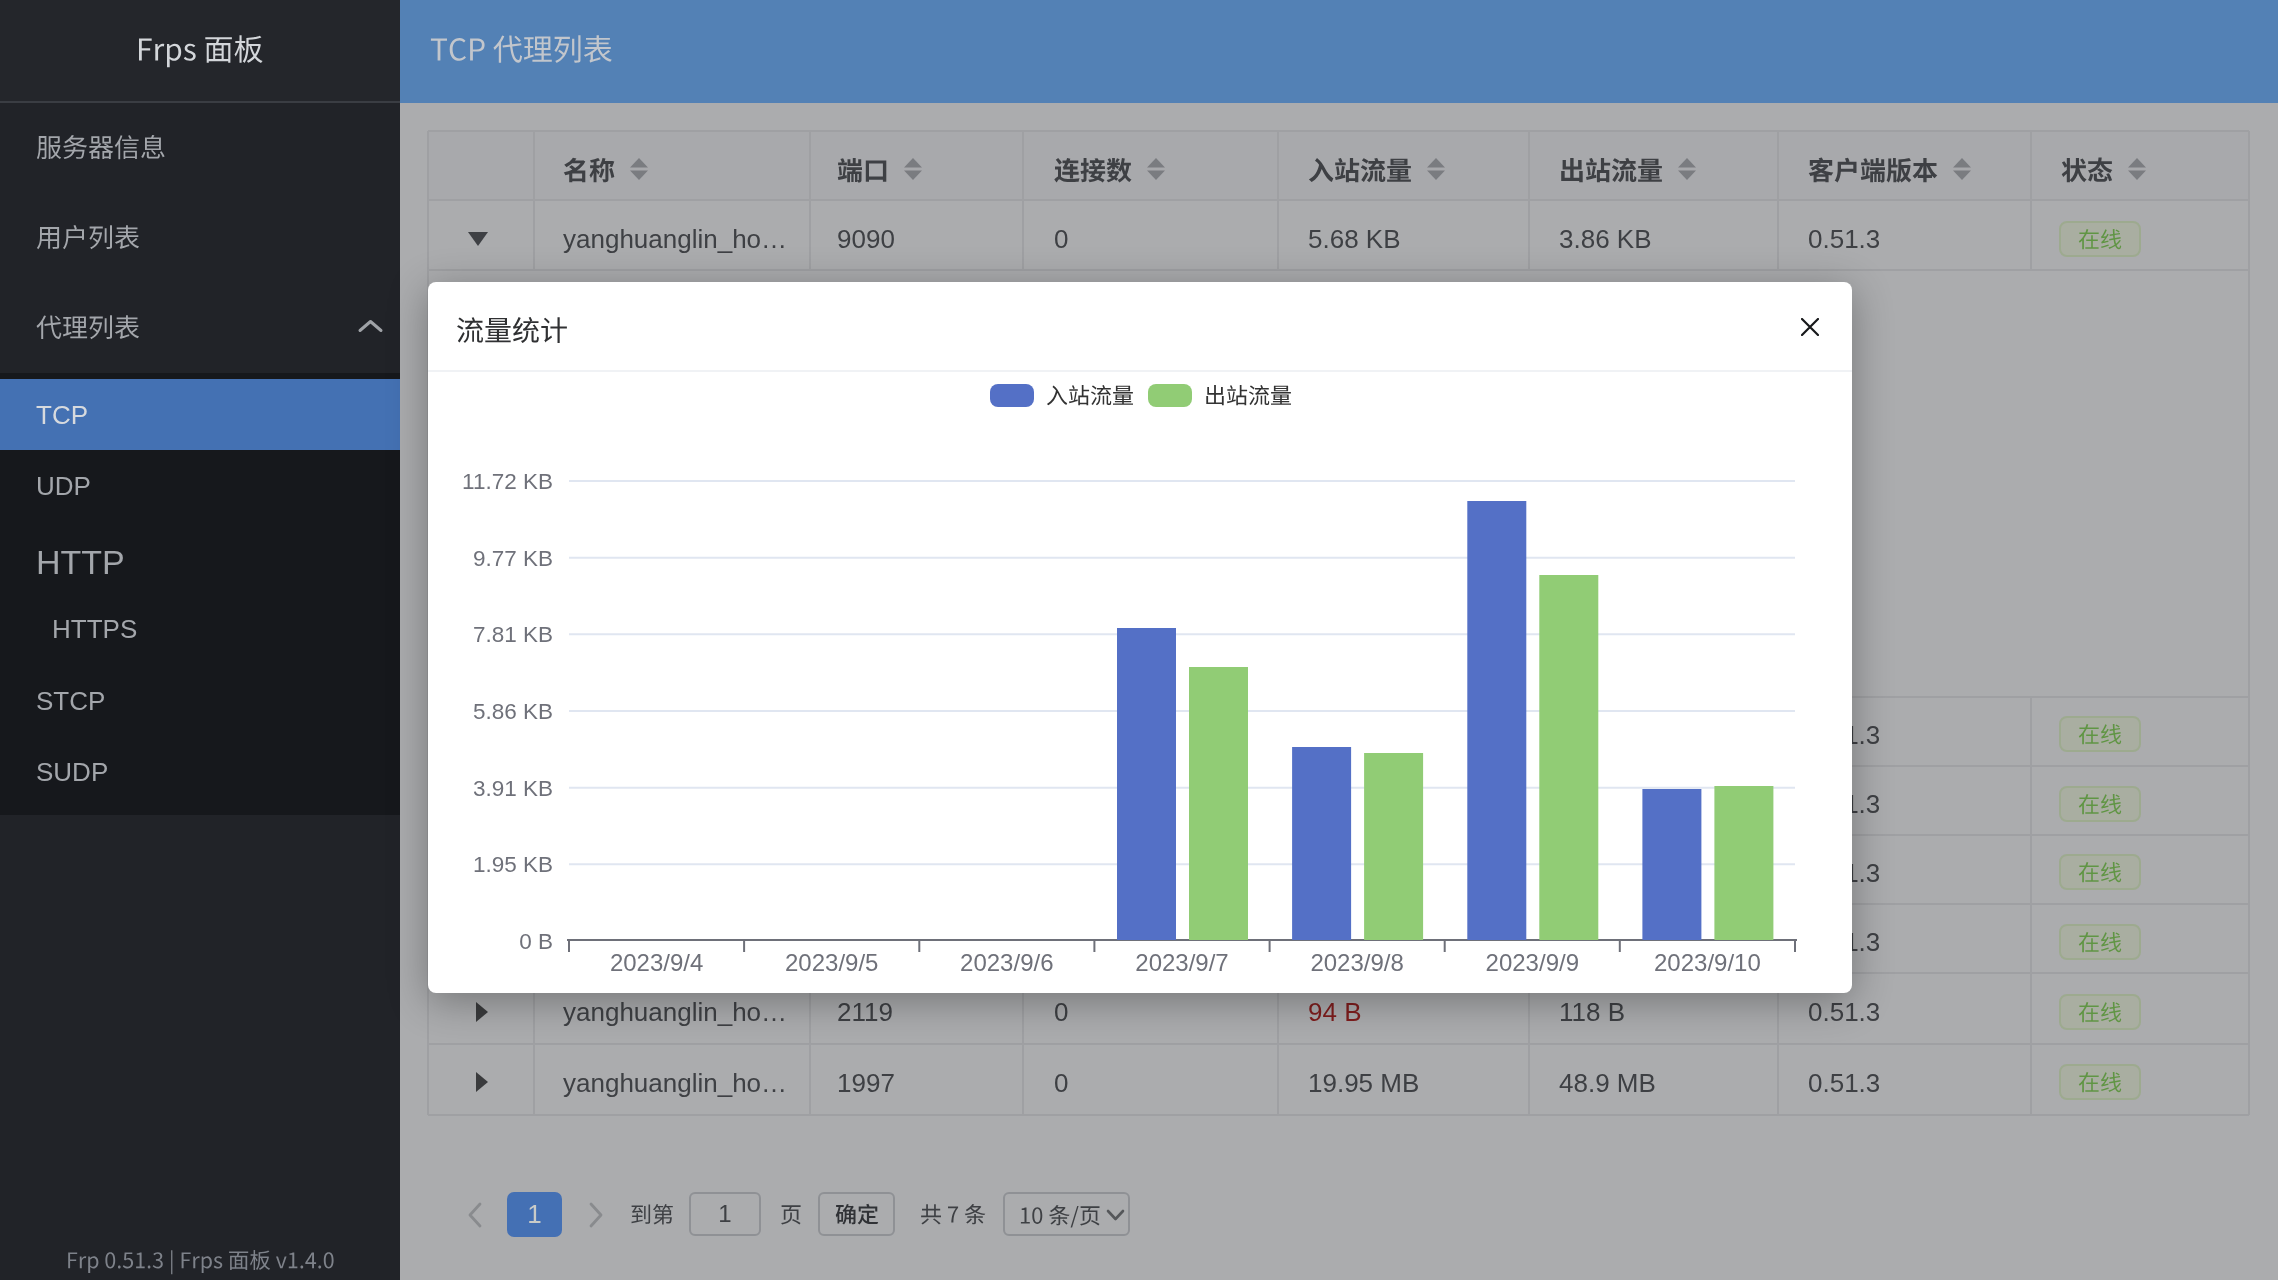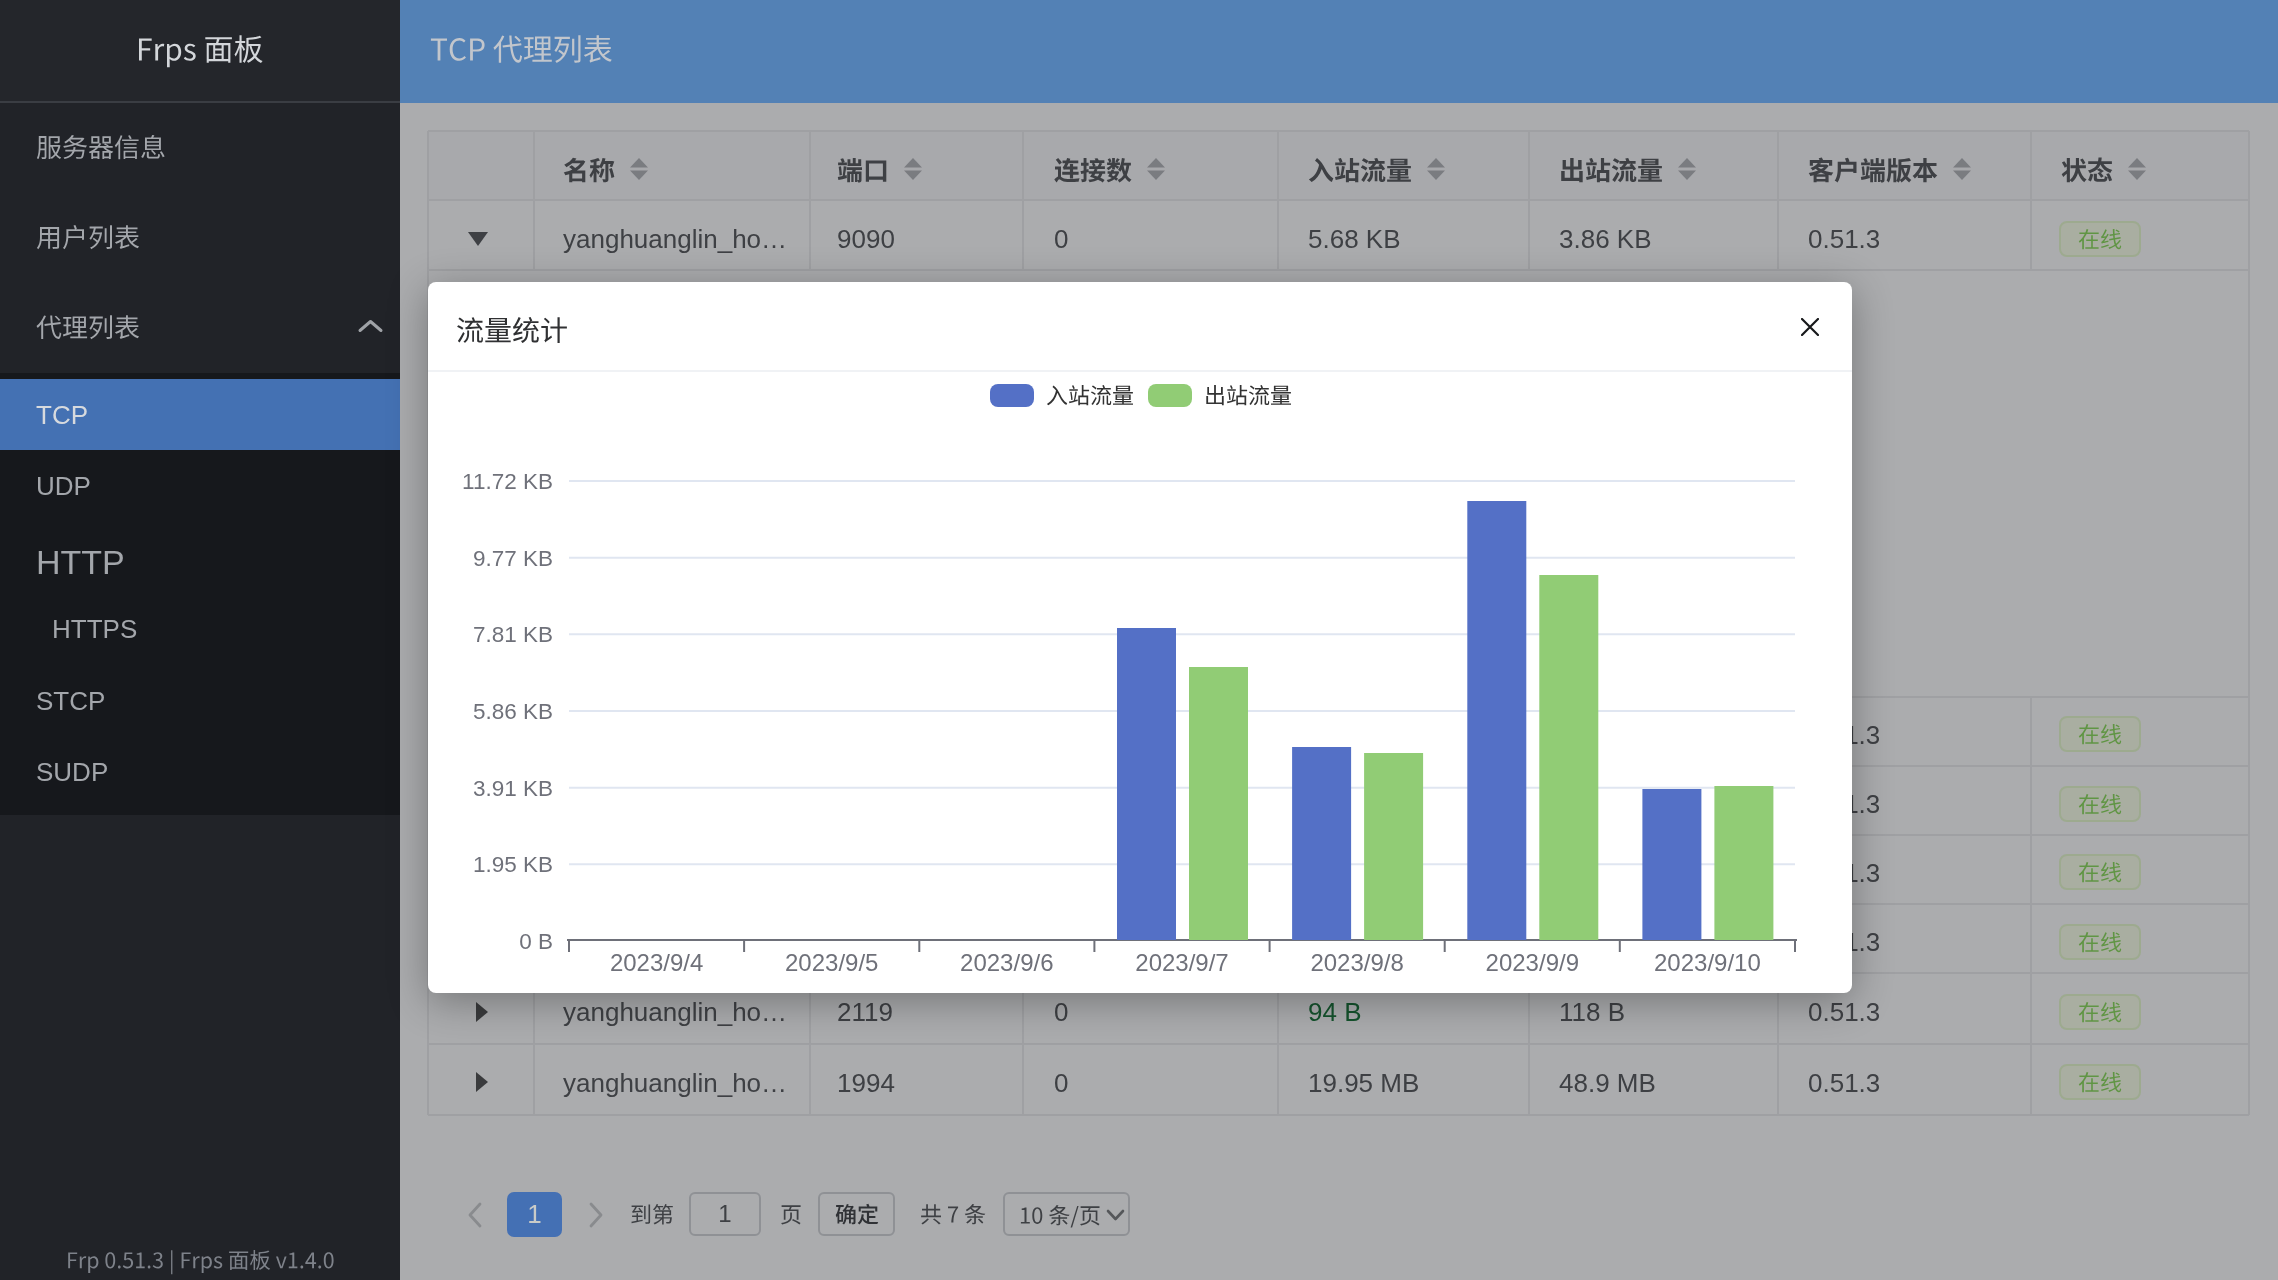--- a/index.html
+++ b/index.html
@@ -174,31 +174,31 @@
 <div style="position:absolute;left:1808px;top:928.5px;font-size:26px;line-height:1;color:#3e4044;white-space:nowrap;">0.51.3</div>
 <div style="position:absolute;left:2059px;top:924px;width:82px;height:36px;box-sizing:border-box;background:#a9aea1;border:2px solid #9daa8f;border-radius:8px;text-align:center;line-height:1"><div style="margin-top:6px;display:inline-block"><svg width="44.0" height="22.0" viewBox="0 -18.62 44.0 22.00" style="vertical-align:-3.38px;overflow:visible">
         <path fill="#609544" d="M8.6 -18.5C8.3 -17.4 7.9 -16.2 7.4 -15.1H1.4V-13.5H6.7C5.3 -10.7 3.4 -8.1 0.8 -6.3C1.1 -5.9 1.5 -5.2 1.7 -4.8C2.6 -5.4 3.5 -6.2 4.2 -7V1.7H5.9V-9C6.9 -10.4 7.8 -11.9 8.6 -13.5H20.7V-15.1H9.3C9.7 -16.1 10 -17.1 10.3 -18.1ZM13.2 -12.3V-8.1H8.2V-6.6H13.2V-0.3H7.3V1.2H20.6V-0.3H14.8V-6.6H19.8V-8.1H14.8V-12.3Z M23.2 -1.2 23.5 0.4C25.6 -0.2 28.2 -1 30.8 -1.8L30.5 -3.2C27.8 -2.4 25 -1.6 23.2 -1.2ZM37.5 -17.2C38.6 -16.6 40 -15.8 40.7 -15.2L41.6 -16.2C40.9 -16.8 39.5 -17.6 38.5 -18.1ZM23.6 -9.3C23.9 -9.5 24.4 -9.6 27.1 -9.9C26.1 -8.5 25.3 -7.4 24.9 -7C24.2 -6.2 23.7 -5.6 23.2 -5.5C23.4 -5.1 23.6 -4.3 23.7 -4C24.2 -4.3 24.9 -4.5 30.4 -5.6C30.4 -5.9 30.4 -6.6 30.4 -7L26.1 -6.2C27.7 -8.2 29.4 -10.6 30.8 -13L29.4 -13.9C29 -13 28.5 -12.2 28.1 -11.4L25.3 -11.1C26.6 -13 27.9 -15.4 28.8 -17.7L27.3 -18.4C26.4 -15.8 24.8 -13 24.3 -12.2C23.8 -11.5 23.4 -11 23 -10.9C23.2 -10.4 23.5 -9.6 23.6 -9.3ZM41.5 -7.7C40.6 -6.3 39.4 -5 38 -3.9C37.7 -5.1 37.4 -6.5 37.1 -8.1L42.7 -9.1L42.5 -10.6L36.9 -9.5C36.8 -10.5 36.7 -11.4 36.7 -12.5L42.1 -13.3L41.9 -14.7L36.6 -13.9C36.5 -15.4 36.5 -16.9 36.5 -18.5H34.8C34.9 -16.9 34.9 -15.3 35 -13.7L31.5 -13.2L31.8 -11.7L35.1 -12.2C35.2 -11.2 35.3 -10.2 35.4 -9.3L31.1 -8.5L31.4 -7L35.6 -7.8C35.8 -5.9 36.2 -4.3 36.7 -2.9C34.8 -1.7 32.6 -0.7 30.4 0C30.8 0.4 31.2 1 31.4 1.4C33.5 0.6 35.4 -0.3 37.2 -1.5C38.1 0.5 39.3 1.7 40.9 1.7C42.4 1.7 42.9 1 43.2 -1.5C42.8 -1.6 42.3 -2 42 -2.4C41.8 -0.4 41.6 0.1 41 0.1C40.1 0.1 39.2 -0.8 38.6 -2.4C40.3 -3.7 41.8 -5.3 42.9 -7Z"></path>
       </svg></div></div>
 <svg style="position:absolute;left:476px;top:1002px" width="12" height="20" viewBox="0 0 12 20">
     <path d="M0 0 L12 10 L0 20 Z" fill="#3a3b3d"></path>
   </svg>
 <div style="position:absolute;left:563px;top:998.5px;font-size:26px;line-height:1;color:#3e4044;white-space:nowrap;">yanghuanglin_ho…</div>
 <div style="position:absolute;left:837px;top:998.5px;font-size:26px;line-height:1;color:#3e4044;white-space:nowrap;">2119</div>
 <div style="position:absolute;left:1054px;top:998.5px;font-size:26px;line-height:1;color:#3e4044;white-space:nowrap;">0</div>
-<div style="position:absolute;left:1308px;top:998.5px;font-size:26px;line-height:1;color:#14532d;white-space:nowrap;">94 B</div>
+<div style="position:absolute;left:1308px;top:998.5px;font-size:26px;line-height:1;color:#7f1d1d;white-space:nowrap;">94 B</div>
 <div style="position:absolute;left:1559px;top:998.5px;font-size:26px;line-height:1;color:#3e4044;white-space:nowrap;">118 B</div>
 <div style="position:absolute;left:1808px;top:998.5px;font-size:26px;line-height:1;color:#3e4044;white-space:nowrap;">0.51.3</div>
 <div style="position:absolute;left:2059px;top:994px;width:82px;height:36px;box-sizing:border-box;background:#a9aea1;border:2px solid #9daa8f;border-radius:8px;text-align:center;line-height:1"><div style="margin-top:6px;display:inline-block"><svg width="44.0" height="22.0" viewBox="0 -18.62 44.0 22.00" style="vertical-align:-3.38px;overflow:visible">
         <path fill="#609544" d="M8.6 -18.5C8.3 -17.4 7.9 -16.2 7.4 -15.1H1.4V-13.5H6.7C5.3 -10.7 3.4 -8.1 0.8 -6.3C1.1 -5.9 1.5 -5.2 1.7 -4.8C2.6 -5.4 3.5 -6.2 4.2 -7V1.7H5.9V-9C6.9 -10.4 7.8 -11.9 8.6 -13.5H20.7V-15.1H9.3C9.7 -16.1 10 -17.1 10.3 -18.1ZM13.2 -12.3V-8.1H8.2V-6.6H13.2V-0.3H7.3V1.2H20.6V-0.3H14.8V-6.6H19.8V-8.1H14.8V-12.3Z M23.2 -1.2 23.5 0.4C25.6 -0.2 28.2 -1 30.8 -1.8L30.5 -3.2C27.8 -2.4 25 -1.6 23.2 -1.2ZM37.5 -17.2C38.6 -16.6 40 -15.8 40.7 -15.2L41.6 -16.2C40.9 -16.8 39.5 -17.6 38.5 -18.1ZM23.6 -9.3C23.9 -9.5 24.4 -9.6 27.1 -9.9C26.1 -8.5 25.3 -7.4 24.9 -7C24.2 -6.2 23.7 -5.6 23.2 -5.5C23.4 -5.1 23.6 -4.3 23.7 -4C24.2 -4.3 24.9 -4.5 30.4 -5.6C30.4 -5.9 30.4 -6.6 30.4 -7L26.1 -6.2C27.7 -8.2 29.4 -10.6 30.8 -13L29.4 -13.9C29 -13 28.5 -12.2 28.1 -11.4L25.3 -11.1C26.6 -13 27.9 -15.4 28.8 -17.7L27.3 -18.4C26.4 -15.8 24.8 -13 24.3 -12.2C23.8 -11.5 23.4 -11 23 -10.9C23.2 -10.4 23.5 -9.6 23.6 -9.3ZM41.5 -7.7C40.6 -6.3 39.4 -5 38 -3.9C37.7 -5.1 37.4 -6.5 37.1 -8.1L42.7 -9.1L42.5 -10.6L36.9 -9.5C36.8 -10.5 36.7 -11.4 36.7 -12.5L42.1 -13.3L41.9 -14.7L36.6 -13.9C36.5 -15.4 36.5 -16.9 36.5 -18.5H34.8C34.9 -16.9 34.9 -15.3 35 -13.7L31.5 -13.2L31.8 -11.7L35.1 -12.2C35.2 -11.2 35.3 -10.2 35.4 -9.3L31.1 -8.5L31.4 -7L35.6 -7.8C35.8 -5.9 36.2 -4.3 36.7 -2.9C34.8 -1.7 32.6 -0.7 30.4 0C30.8 0.4 31.2 1 31.4 1.4C33.5 0.6 35.4 -0.3 37.2 -1.5C38.1 0.5 39.3 1.7 40.9 1.7C42.4 1.7 42.9 1 43.2 -1.5C42.8 -1.6 42.3 -2 42 -2.4C41.8 -0.4 41.6 0.1 41 0.1C40.1 0.1 39.2 -0.8 38.6 -2.4C40.3 -3.7 41.8 -5.3 42.9 -7Z"></path>
       </svg></div></div>
 <svg style="position:absolute;left:476px;top:1072px" width="12" height="20" viewBox="0 0 12 20">
     <path d="M0 0 L12 10 L0 20 Z" fill="#3a3b3d"></path>
   </svg>
 <div style="position:absolute;left:563px;top:1069.5px;font-size:26px;line-height:1;color:#3e4044;white-space:nowrap;">yanghuanglin_ho…</div>
-<div style="position:absolute;left:837px;top:1069.5px;font-size:26px;line-height:1;color:#3e4044;white-space:nowrap;">1994</div>
+<div style="position:absolute;left:837px;top:1069.5px;font-size:26px;line-height:1;color:#3e4044;white-space:nowrap;">1997</div>
 <div style="position:absolute;left:1054px;top:1069.5px;font-size:26px;line-height:1;color:#3e4044;white-space:nowrap;">0</div>
 <div style="position:absolute;left:1308px;top:1069.5px;font-size:26px;line-height:1;color:#3e4044;white-space:nowrap;">19.95 MB</div>
 <div style="position:absolute;left:1559px;top:1069.5px;font-size:26px;line-height:1;color:#3e4044;white-space:nowrap;">48.9 MB</div>
 <div style="position:absolute;left:1808px;top:1069.5px;font-size:26px;line-height:1;color:#3e4044;white-space:nowrap;">0.51.3</div>
 <div style="position:absolute;left:2059px;top:1064px;width:82px;height:36px;box-sizing:border-box;background:#a9aea1;border:2px solid #9daa8f;border-radius:8px;text-align:center;line-height:1"><div style="margin-top:6px;display:inline-block"><svg width="44.0" height="22.0" viewBox="0 -18.62 44.0 22.00" style="vertical-align:-3.38px;overflow:visible">
         <path fill="#609544" d="M8.6 -18.5C8.3 -17.4 7.9 -16.2 7.4 -15.1H1.4V-13.5H6.7C5.3 -10.7 3.4 -8.1 0.8 -6.3C1.1 -5.9 1.5 -5.2 1.7 -4.8C2.6 -5.4 3.5 -6.2 4.2 -7V1.7H5.9V-9C6.9 -10.4 7.8 -11.9 8.6 -13.5H20.7V-15.1H9.3C9.7 -16.1 10 -17.1 10.3 -18.1ZM13.2 -12.3V-8.1H8.2V-6.6H13.2V-0.3H7.3V1.2H20.6V-0.3H14.8V-6.6H19.8V-8.1H14.8V-12.3Z M23.2 -1.2 23.5 0.4C25.6 -0.2 28.2 -1 30.8 -1.8L30.5 -3.2C27.8 -2.4 25 -1.6 23.2 -1.2ZM37.5 -17.2C38.6 -16.6 40 -15.8 40.7 -15.2L41.6 -16.2C40.9 -16.8 39.5 -17.6 38.5 -18.1ZM23.6 -9.3C23.9 -9.5 24.4 -9.6 27.1 -9.9C26.1 -8.5 25.3 -7.4 24.9 -7C24.2 -6.2 23.7 -5.6 23.2 -5.5C23.4 -5.1 23.6 -4.3 23.7 -4C24.2 -4.3 24.9 -4.5 30.4 -5.6C30.4 -5.9 30.4 -6.6 30.4 -7L26.1 -6.2C27.7 -8.2 29.4 -10.6 30.8 -13L29.4 -13.9C29 -13 28.5 -12.2 28.1 -11.4L25.3 -11.1C26.6 -13 27.9 -15.4 28.8 -17.7L27.3 -18.4C26.4 -15.8 24.8 -13 24.3 -12.2C23.8 -11.5 23.4 -11 23 -10.9C23.2 -10.4 23.5 -9.6 23.6 -9.3ZM41.5 -7.7C40.6 -6.3 39.4 -5 38 -3.9C37.7 -5.1 37.4 -6.5 37.1 -8.1L42.7 -9.1L42.5 -10.6L36.9 -9.5C36.8 -10.5 36.7 -11.4 36.7 -12.5L42.1 -13.3L41.9 -14.7L36.6 -13.9C36.5 -15.4 36.5 -16.9 36.5 -18.5H34.8C34.9 -16.9 34.9 -15.3 35 -13.7L31.5 -13.2L31.8 -11.7L35.1 -12.2C35.2 -11.2 35.3 -10.2 35.4 -9.3L31.1 -8.5L31.4 -7L35.6 -7.8C35.8 -5.9 36.2 -4.3 36.7 -2.9C34.8 -1.7 32.6 -0.7 30.4 0C30.8 0.4 31.2 1 31.4 1.4C33.5 0.6 35.4 -0.3 37.2 -1.5C38.1 0.5 39.3 1.7 40.9 1.7C42.4 1.7 42.9 1 43.2 -1.5C42.8 -1.6 42.3 -2 42 -2.4C41.8 -0.4 41.6 0.1 41 0.1C40.1 0.1 39.2 -0.8 38.6 -2.4C40.3 -3.7 41.8 -5.3 42.9 -7Z"></path>
       </svg></div></div>
 <svg style="position:absolute;left:466px;top:1202px" width="16" height="26" viewBox="0 0 16 26">
     <path d="M14 2 L4 13 L14 24" fill="none" stroke="#898b8e" stroke-width="2.8" stroke-linecap="round" stroke-linejoin="round"></path>
   </svg>

